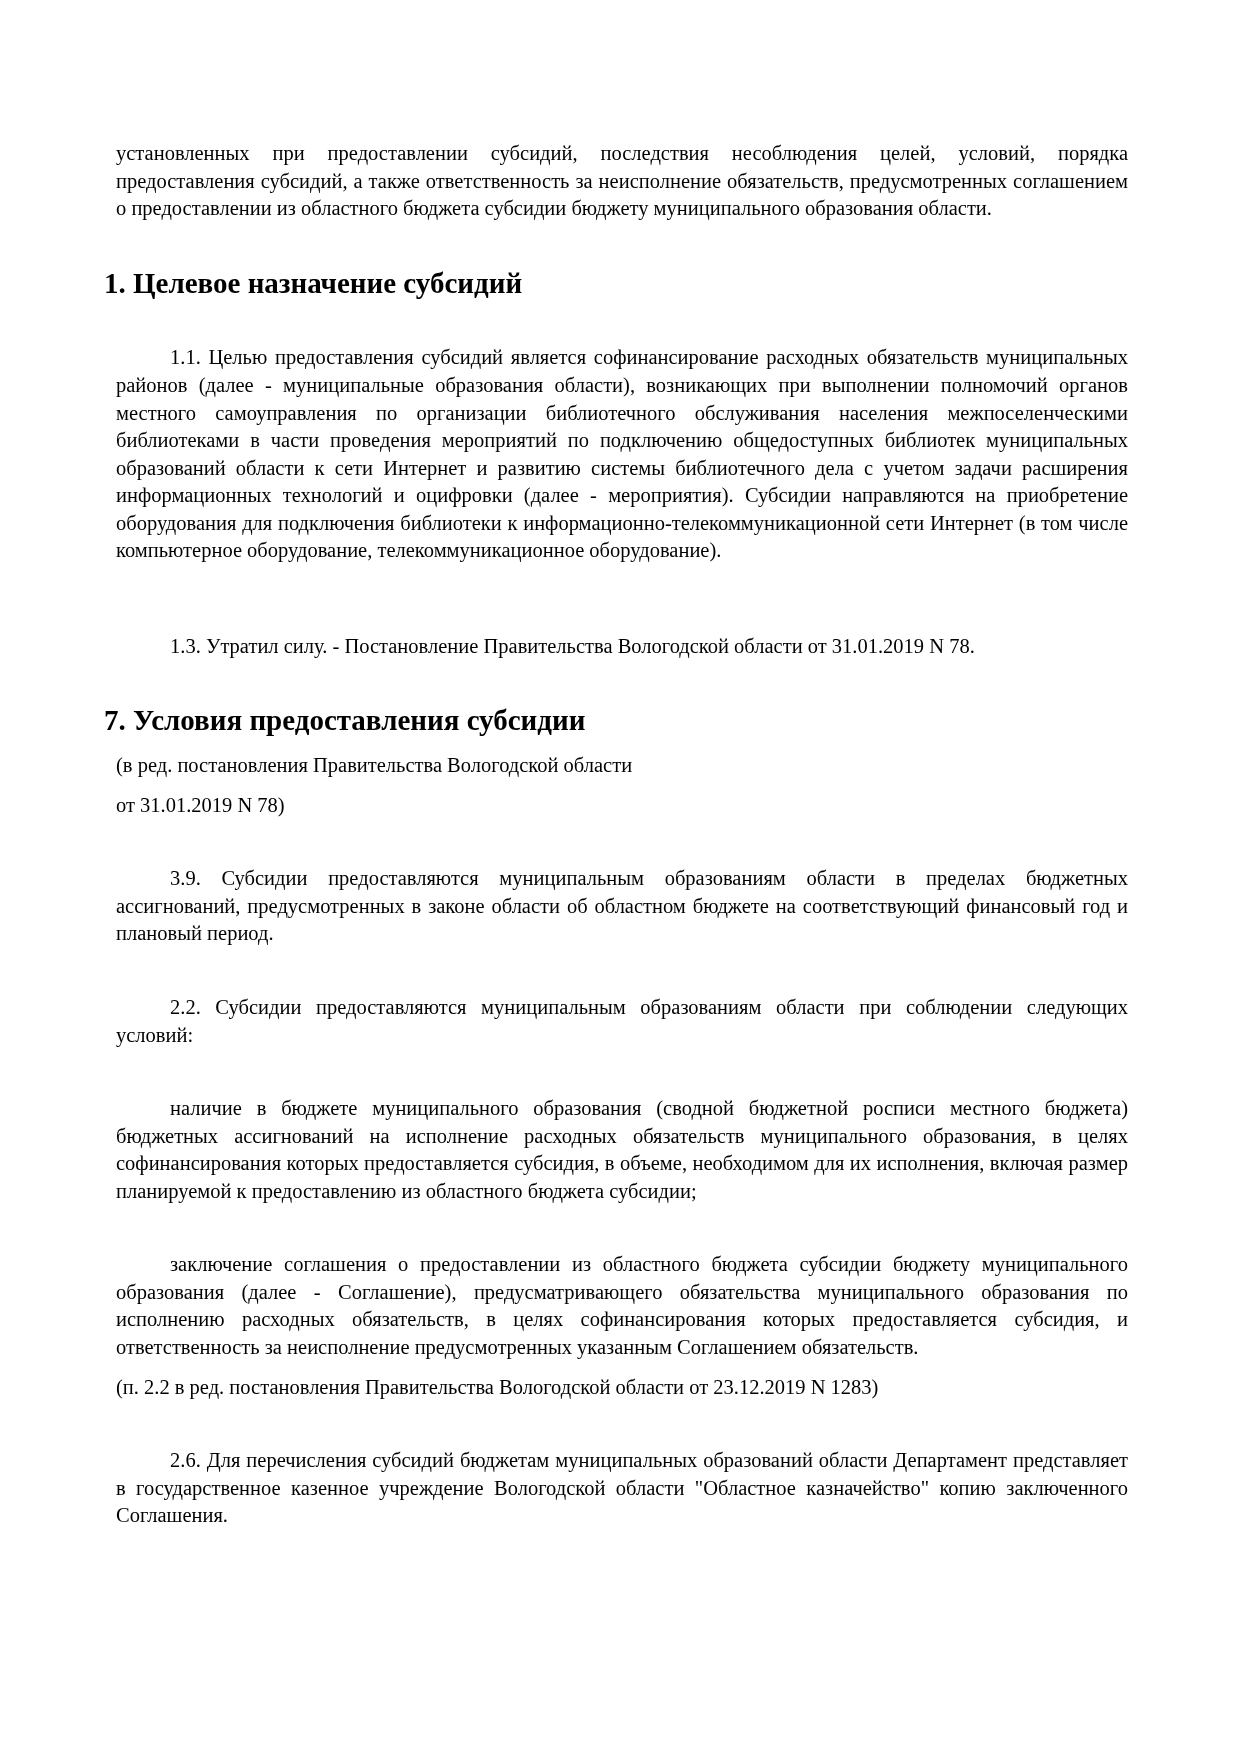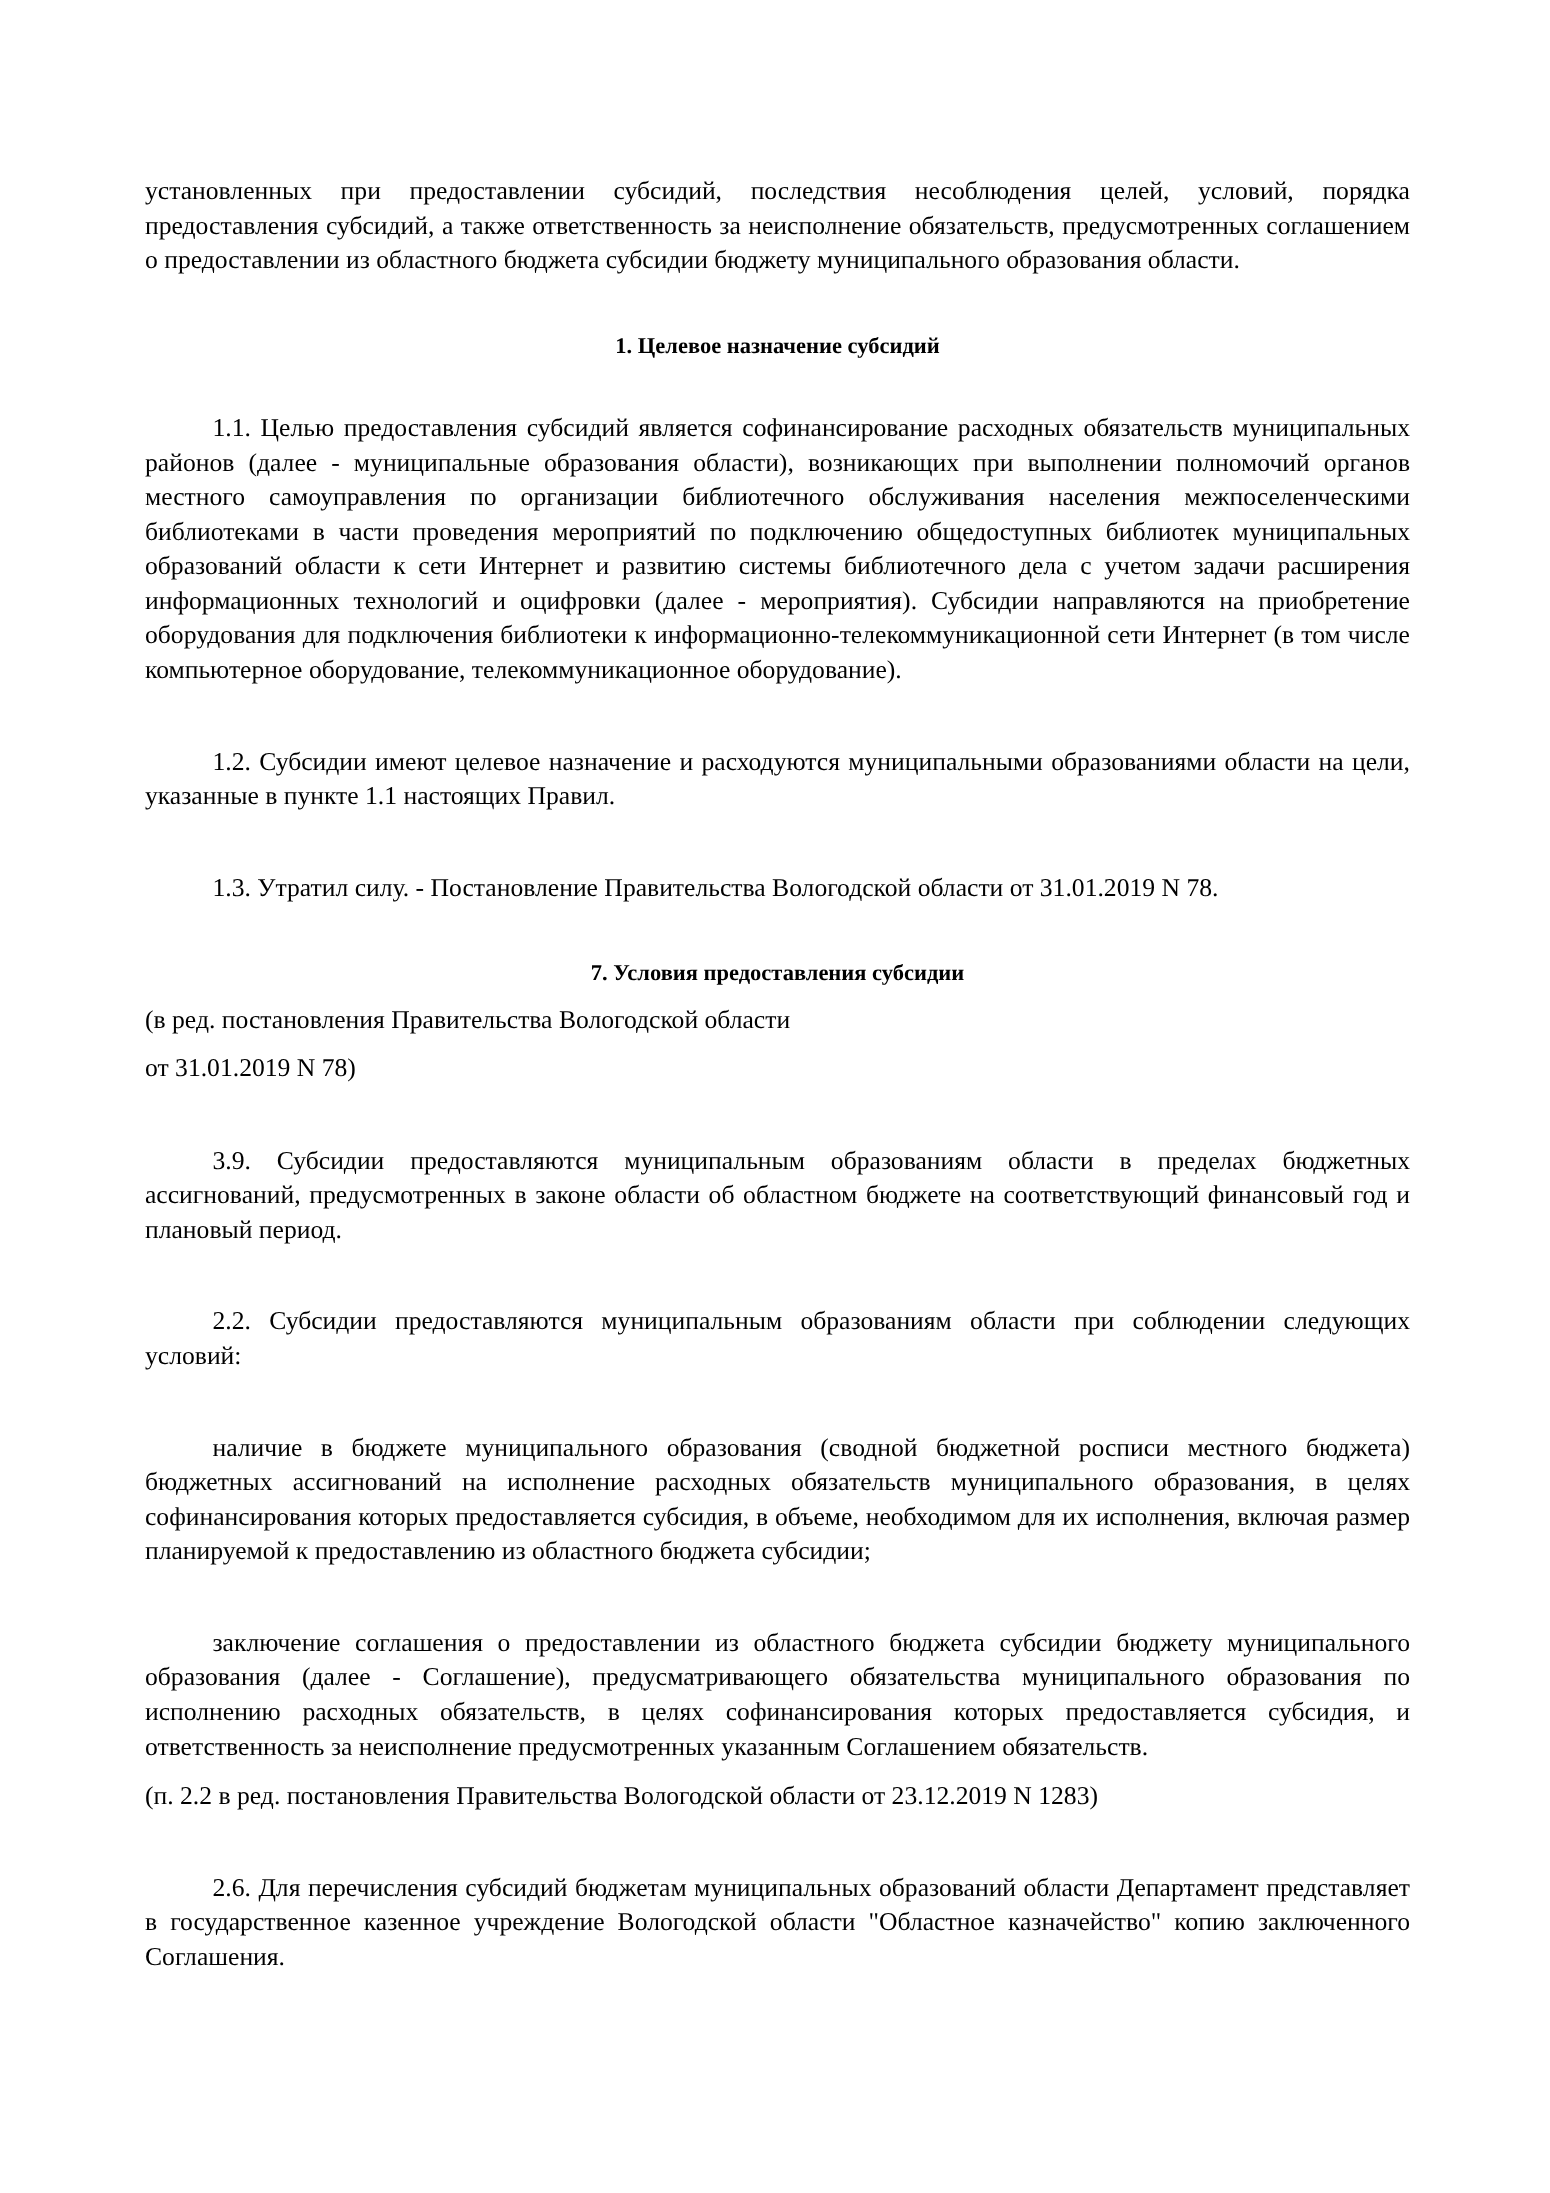--- a/index.html
+++ b/index.html
@@ -24,23 +24,22 @@
     text-align: justify;
     text-justify: inter-word;
   }
   .para {
     text-indent: 54px;
   }
   .noindent {
     text-indent: 0;
   }
   .heading {
-    text-align: center;
     font-weight: bold;
-    font-size: 18px;
+    font-size: 29px;
     line-height: 1.3;
     margin: 0;
     text-indent: 0;
   }
   .center {
     text-align: left;
     text-indent: 0;
   }
   .gap-md { height: 22px; }
   .gap-lg { height: 30px; }
@@ -56,21 +55,20 @@
 
   <p class="noindent">установленных при предоставлении субсидий, последствия несоблюдения целей, условий, порядка предоставления субсидий, а также ответственность за неисполнение обязательств, предусмотренных соглашением о предоставлении из областного бюджета субсидии бюджету муниципального образования области.</p>
 
   <div class="gap-lg"></div>
   <p class="heading">1. Целевое назначение субсидий</p>
   <div class="gap-lg"></div>
 
   <p class="para">1.1. Целью предоставления субсидий является софинансирование расходных обязательств муниципальных районов (далее - муниципальные образования области), возникающих при выполнении полномочий органов местного самоуправления по организации библиотечного обслуживания населения межпоселенческими библиотеками в части проведения мероприятий по подключению общедоступных библиотек муниципальных образований области к сети Интернет и развитию системы библиотечного дела с учетом задачи расширения информационных технологий и оцифровки (далее - мероприятия). Субсидии направляются на приобретение оборудования для подключения библиотеки к информационно-телекоммуникационной сети Интернет (в том числе компьютерное оборудование, телекоммуникационное оборудование).</p>
 
   <div class="gap-md"></div>
-  <p class="para">1.2. Субсидии имеют целевое назначение и расходуются муниципальными образованиями области на цели, указанные в пункте 1.1 настоящих Правил.</p>
 
   <div class="gap-md"></div>
   <p class="para">1.3. Утратил силу. - Постановление Правительства Вологодской области от 31.01.2019 N 78.</p>
 
   <div class="gap-lg"></div>
   <p class="heading">7. Условия предоставления субсидии</p>
   <p class="center">(в ред. постановления Правительства Вологодской области</p>
   <p class="center">от 31.01.2019 N 78)</p>
   <div class="gap-md"></div>
 

